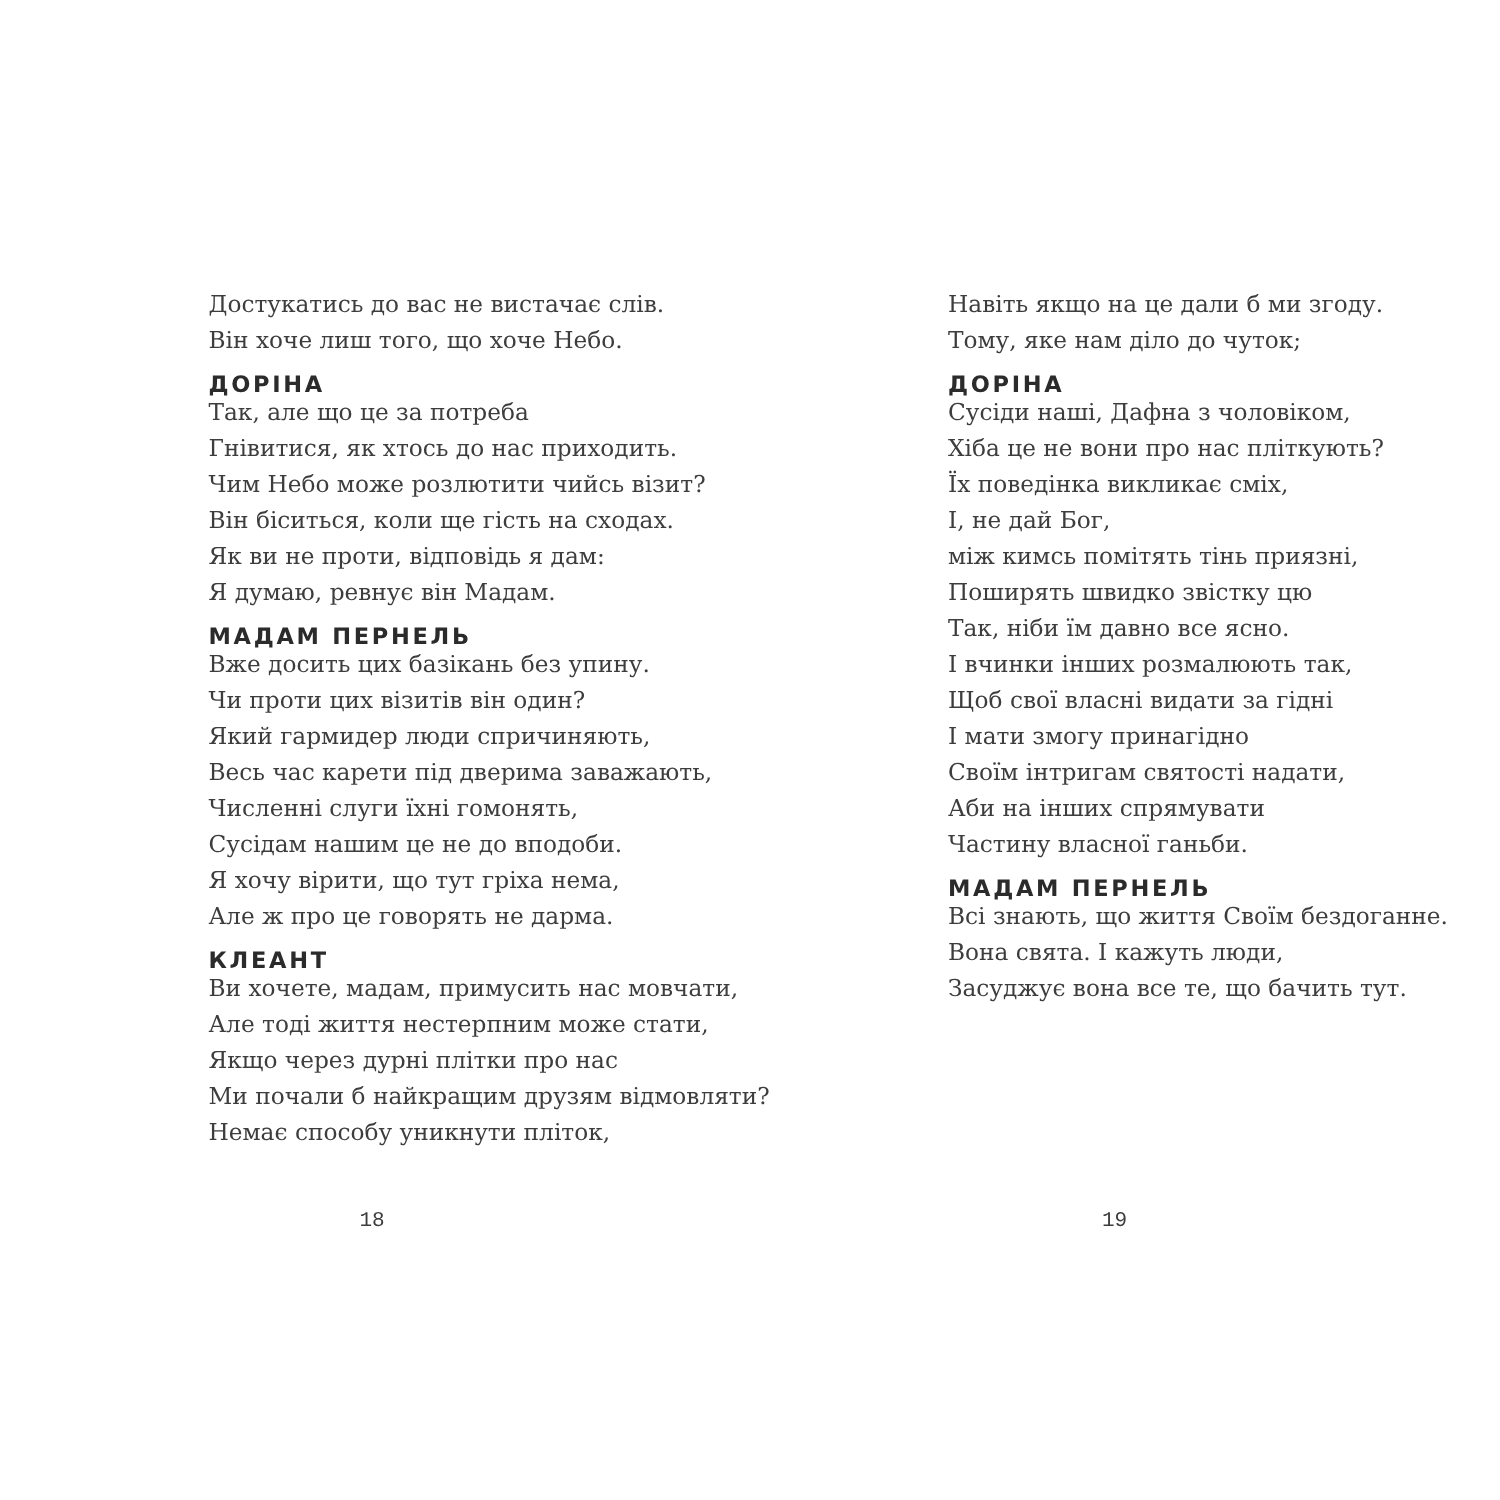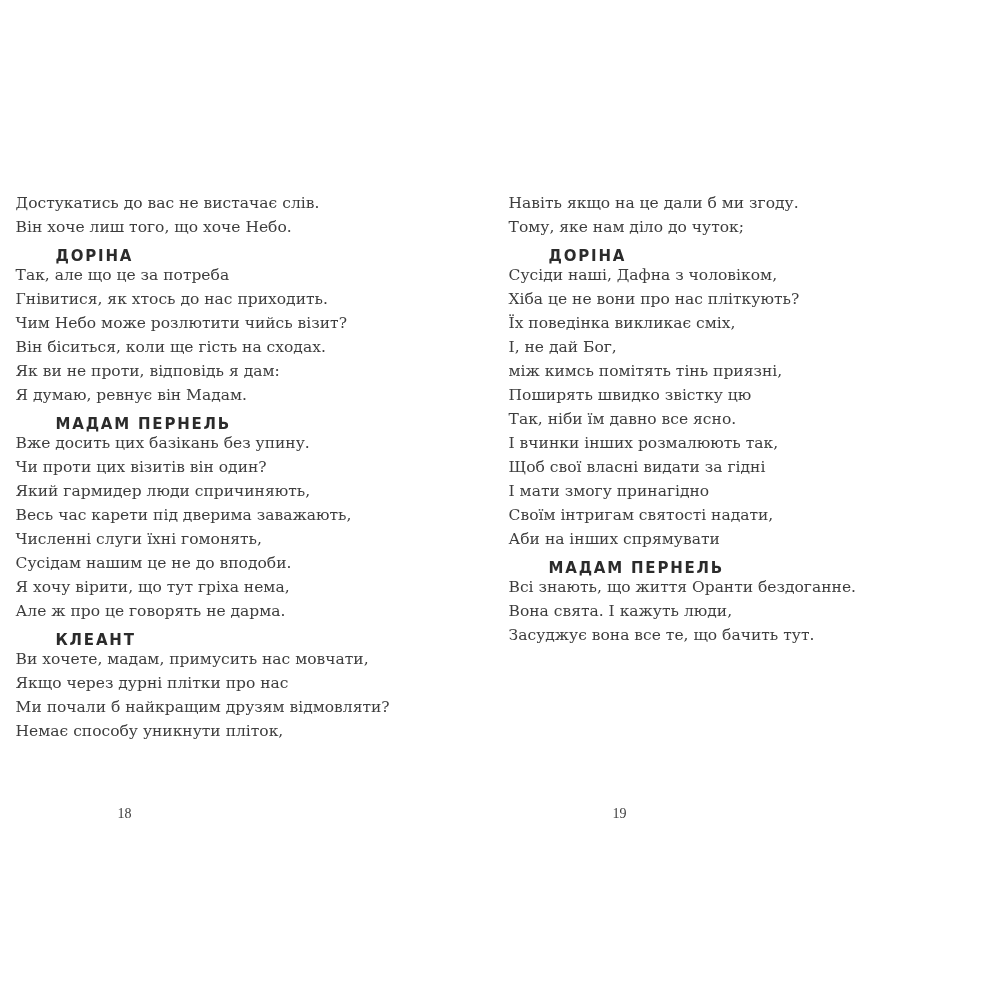--- a/index.html
+++ b/index.html
@@ -9,21 +9,20 @@
     height: 1000px;
     background: #ffffff;
     overflow: hidden;
   }
   .spread {
     position: relative;
     width: 856px;
     height: 1000px;
     display: flex;
     background: var(--page-bg, #ffffff);
-    justify-content: flex-end;
   }
   .page {
     position: relative;
     width: 500px;
     height: 1000px;
     box-sizing: border-box;
   }
   .page-content {
     box-sizing: border-box;
     padding-top: 191px;
@@ -39,27 +38,26 @@
   }
   .heading {
     font-family: "DejaVu Sans", "Liberation Sans", sans-serif;
     font-weight: bold;
     font-size: 15px;
     line-height: 24px;
     letter-spacing: 1.8px;
     margin-top: 5px;
     margin-bottom: -5px;
     color: var(--heading-color, #2b2b2b);
-    margin-left: 40px;
   }
   .page-num {
     position: absolute;
     top: 806px;
     transform: translateX(-50%);
-    font-family: Liberation Serif, serif;
+    font-family: Liberation Mono, monospace;
     font-size: 14px;
     color: var(--body-color, #3d3d3d);
   }
   .page-left  .page-num { left: 248px; }
   .page-right .page-num { left: 243px; }
 </style>
 </head>
 <body>
 
 <div class="spread">
@@ -78,20 +76,21 @@
         <div class="line">Вже досить цих базікань без упину.</div>
         <div class="line">Чи проти цих візитів він один?</div>
         <div class="line">Який гармидер люди спричиняють,</div>
         <div class="line">Весь час карети під дверима заважають,</div>
         <div class="line">Численні слуги їхні гомонять,</div>
         <div class="line">Сусідам нашим це не до вподоби.</div>
         <div class="line">Я хочу вірити, що тут гріха нема,</div>
         <div class="line">Але ж про це говорять не дарма.</div>
         <div class="heading">КЛЕАНТ</div>
         <div class="line">Ви хочете, мадам, примусить нас мовчати,</div>
+        <div class="line">Але тоді життя нестерпним може стати,</div>
         <div class="line">Якщо через дурні плітки про нас</div>
         <div class="line">Ми почали б найкращим друзям відмовляти?</div>
         <div class="line">Немає способу уникнути пліток,</div>
       </div>
     <div class="page-num">18</div>
   </div>
   <div class="page page-right">
     <div class="page-content">
         <div class="line">Навіть якщо на це дали б ми згоду.</div>
         <div class="line">Тому, яке нам діло до чуток;</div>
@@ -101,20 +100,21 @@
         <div class="line">Їх поведінка викликає сміх,</div>
         <div class="line">І, не дай Бог,</div>
         <div class="line">між кимсь помітять тінь приязні,</div>
         <div class="line">Поширять швидко звістку цю</div>
         <div class="line">Так, ніби їм давно все ясно.</div>
         <div class="line">І вчинки інших розмалюють так,</div>
         <div class="line">Щоб свої власні видати за гідні</div>
         <div class="line">І мати змогу принагідно</div>
         <div class="line">Своїм інтригам святості надати,</div>
         <div class="line">Аби на інших спрямувати</div>
+        <div class="line">Частину власної ганьби.</div>
         <div class="heading">МАДАМ ПЕРНЕЛЬ</div>
-        <div class="line">Всі знають, що життя Оранти бездоганне.</div>
+        <div class="line">Всі знають, що життя Своїм бездоганне.</div>
         <div class="line">Вона свята. І кажуть люди,</div>
         <div class="line">Засуджує вона все те, що бачить тут.</div>
       </div>
     <div class="page-num">19</div>
   </div>
 </div>
 
 </body></html>

